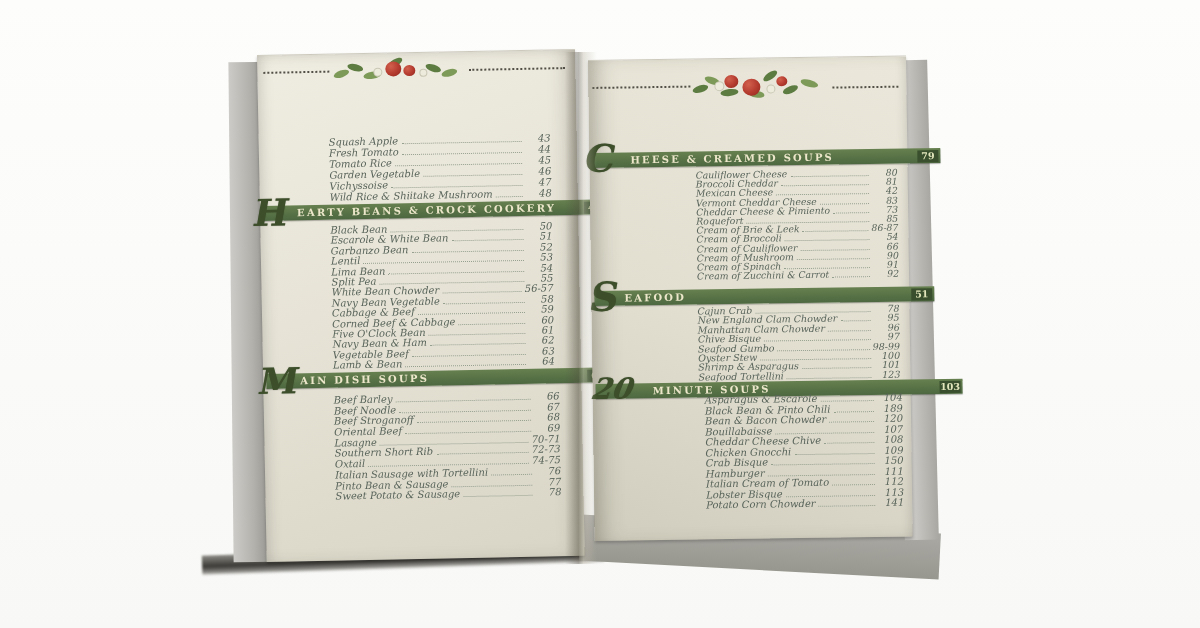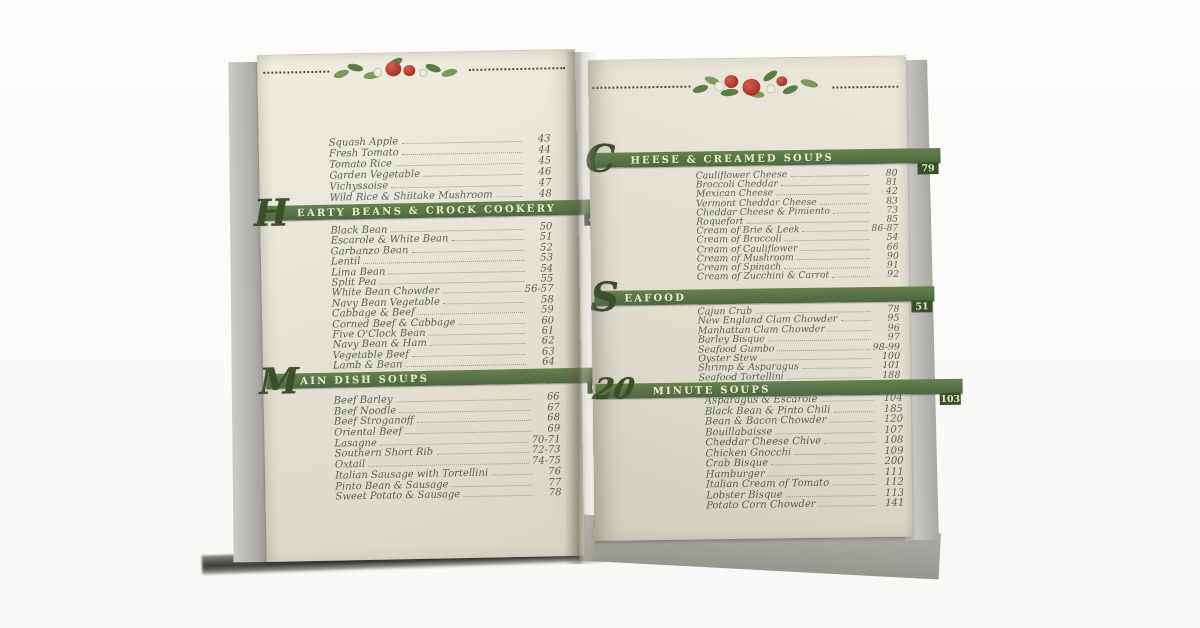--- a/index.html
+++ b/index.html
@@ -47,21 +47,21 @@
   .fruit{position:absolute;border-radius:50%;
       background:radial-gradient(circle at 35% 32%,#d2604e 0%,#b33a2e 55%,#8e281f 100%);}
   .wdot{position:absolute;border-radius:50%;background:#edebdc;border:1px solid #c9c7b4;}
 
   
   .band{position:absolute;left:3px;width:310px;height:15px;line-height:15px;
       background:linear-gradient(180deg,#66804f 0%,#4d6740 100%);
       color:#ece7ca;font-weight:bold;font-size:10px;letter-spacing:2.2px;white-space:nowrap;
       box-shadow:0 1px 1px rgba(0,0,0,.25);}
   .band .num{position:absolute;right:2px;top:1.5px;height:12px;line-height:12px;width:21px;
-      background:#394f2d;color:#e3e6bc;text-align:center;letter-spacing:0;font-size:9.5px;margin-top:12px;}
+      background:#394f2d;color:#e3e6bc;text-align:center;letter-spacing:0;font-size:9.5px;}
   .band .init{position:absolute;font-style:italic;font-weight:bold;color:#3c4e2a;line-height:1;
       letter-spacing:0;text-shadow:0 0 1px rgba(40,55,25,.5);}
   .l-band1{top:150px;padding-left:34px;}
   .l-band2{top:318px;padding-left:34px;}
   .r-band1{top:92px;padding-left:38px;}
   .r-band2{top:230px;padding-left:30px;}
   .r-band3{top:323px;padding-left:57px;}
   .l-band1 .init{left:-9px;top:-11px;font-size:37px;}
   .l-band2 .init{left:-7px;top:-11px;font-size:36px;}
   .r-band1 .init{left:-7px;top:-13px;font-size:38px;}
@@ -434,21 +434,21 @@
           <span class="p">95</span>
         </div>
 
         <div class="row">
           <span class="t">Manhattan Clam Chowder</span>
           <span class="dots"></span>
           <span class="p">96</span>
         </div>
 
         <div class="row">
-          <span class="t">Barley Bisque</span>
+          <span class="t">Chive Bisque</span>
           <span class="dots"></span>
           <span class="p">97</span>
         </div>
 
         <div class="row">
           <span class="t">Seafood Gumbo</span>
           <span class="dots"></span>
           <span class="p">98-99</span>
         </div>
 
@@ -460,42 +460,42 @@
 
         <div class="row">
           <span class="t">Shrimp &amp; Asparagus</span>
           <span class="dots"></span>
           <span class="p">101</span>
         </div>
 
         <div class="row">
           <span class="t">Seafood Tortellini</span>
           <span class="dots"></span>
-          <span class="p">188</span>
+          <span class="p">123</span>
         </div>
       </div>
 
     <div class="band r-band3">
       <span class="init">20</span>
       <span>MINUTE SOUPS</span>
       <span class="num">103</span>
     </div>
 
     <div class="toc r-s3-list">
 
         <div class="row">
           <span class="t">Asparagus &amp; Escarole</span>
           <span class="dots"></span>
           <span class="p">104</span>
         </div>
 
         <div class="row">
           <span class="t">Black Bean &amp; Pinto Chili</span>
           <span class="dots"></span>
-          <span class="p">185</span>
+          <span class="p">189</span>
         </div>
 
         <div class="row">
           <span class="t">Bean &amp; Bacon Chowder</span>
           <span class="dots"></span>
           <span class="p">120</span>
         </div>
 
         <div class="row">
           <span class="t">Bouillabaisse</span>
@@ -511,21 +511,21 @@
 
         <div class="row">
           <span class="t">Chicken Gnocchi</span>
           <span class="dots"></span>
           <span class="p">109</span>
         </div>
 
         <div class="row">
           <span class="t">Crab Bisque</span>
           <span class="dots"></span>
-          <span class="p">200</span>
+          <span class="p">150</span>
         </div>
 
         <div class="row">
           <span class="t">Hamburger</span>
           <span class="dots"></span>
           <span class="p">111</span>
         </div>
 
         <div class="row">
           <span class="t">Italian Cream of Tomato</span>

